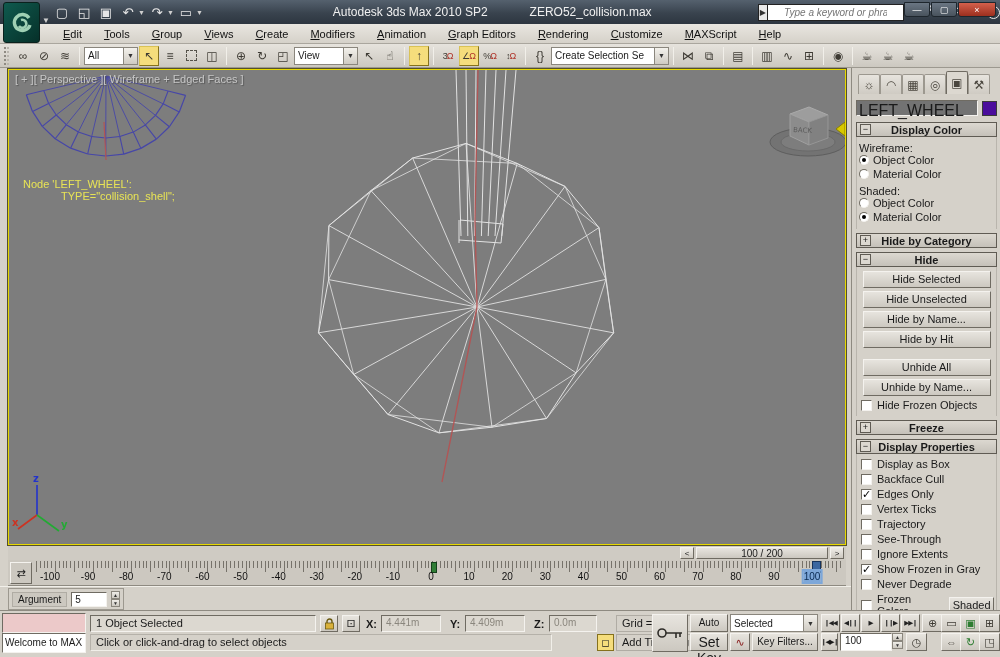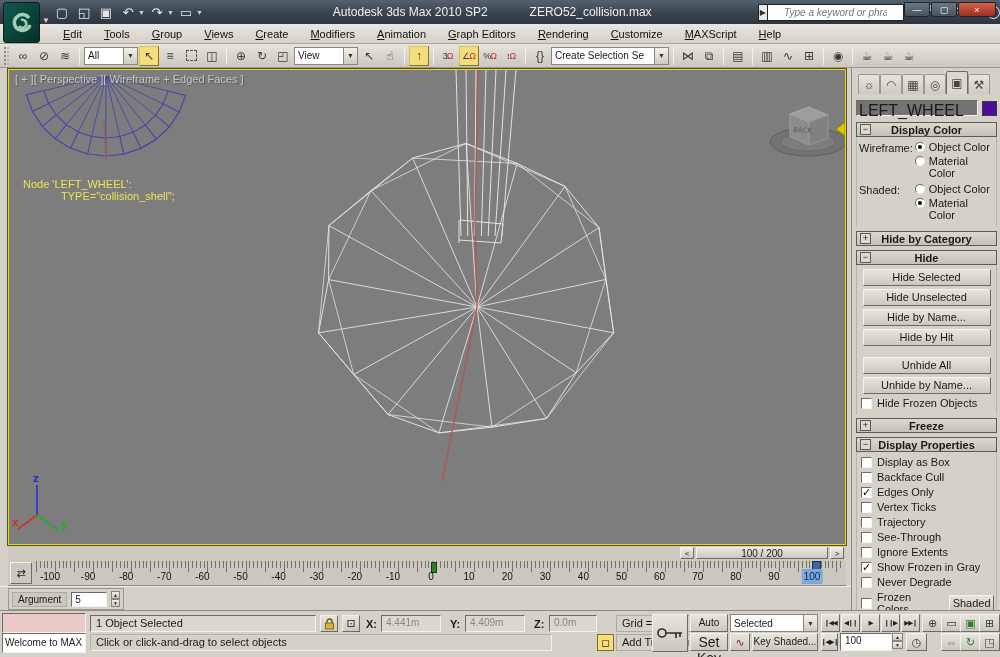--- a/index.html
+++ b/index.html
@@ -100,21 +100,21 @@
   #cp-name-row { display:flex; align-items:center; gap:4px; margin:6px 0 6px 0; }
   #cp-name { flex:1; height:16px; background:#737373; border:1px solid; border-color:#6f6b62 #f4f2ee #f4f2ee #6f6b62;
     font-size:16px; padding:1px 2px; }
   #cp-color { width:15px; height:15px; border:1px solid #3a3a3a; }
   .rollout { margin-bottom:4px; }
   .rollhead { height:15px; background:linear-gradient(#dcd8d0,#c5c1b9); border:1px solid #5f5b53;
     text-align:center; font-weight:bold; font-size:11px; line-height:14px; position:relative; }
   .rollhead .pm { position:absolute; left:3px; top:1px; width:11px; height:11px; border:1px solid #5f5b53;
     background:#dcd8d0; font-weight:normal; font-size:9px; line-height:9px; text-align:center; }
   .rollbody { padding:4px 2px 2px 2px; border-left:1px solid #b9b5ad; border-right:1px solid #b9b5ad; }
-  .dc-row { display:flex; margin-bottom:2px; }
+  .dc-row { display:flex; margin-bottom:2px;flex-direction:column; }
   .dc-label { width:58px; padding-top:1px; }
   .radio { width:10px; height:10px; border-radius:50%; background:#fff; border:1px solid;
     border-color:#6f6b62 #f4f2ee #f4f2ee #6f6b62; margin:1px 4px 0 0; position:relative; flex:none; }
   .radio.on::after { content:""; position:absolute; left:2px; top:2px; width:4px; height:4px; border-radius:50%; background:#000; }
   .opt { display:flex; margin-bottom:2px; }
   .cbtn { display:block; width:128px; margin:0 auto 3px auto; height:17px; background:linear-gradient(#e7e4de,#ccc8c0);
     border:1px solid; border-color:#f4f2ee #6f6b62 #6f6b62 #f4f2ee; font-size:11px; text-align:center; line-height:15px; }
   .gap { height:8px; }
   .cb-row { display:flex; align-items:center; margin:0 0 3px 2px; }
   .cb { width:11px; height:11px; background:#fff; border:1px solid; border-color:#6f6b62 #f4f2ee #f4f2ee #6f6b62;
@@ -643,21 +643,21 @@
       <path d="M10 8 H26 M20 8 V13 M24 8 V12" stroke="#2e2c28" stroke-width="1.6" fill="none"></path>
     </svg>
   </div>
   <div class="abs raised" id="autokey">Auto Key</div>
   <div class="abs raised" id="setkey">Set Key</div>
   <div class="abs combo" id="keymode">
     <span class="val">Selected</span>
     <span class="arrow">▼</span>
   </div>
   <div class="abs raised" id="curve-btn">∿</div>
-  <div class="abs raised" id="keyfilters">Key Shaded...</div>
+  <div class="abs raised" id="keyfilters">Key Filters...</div>
 
   <div class="abs raised pb" style="left:821px;">❙◀◀</div>
   <div class="abs raised pb" style="left:841px;">◀❙❙</div>
   <div class="abs raised pb" style="left:861px;">▶</div>
   <div class="abs raised pb" style="left:881px;">❙❙▶</div>
   <div class="abs raised pb" style="left:901px;">▶▶❙</div>
   <div class="abs raised" id="keymode-btn">❙◀▶❙</div>
   <div class="abs" id="frame-field">100</div>
   <span class="abs spinner" id="frame-spin">
       <span>▲</span>

